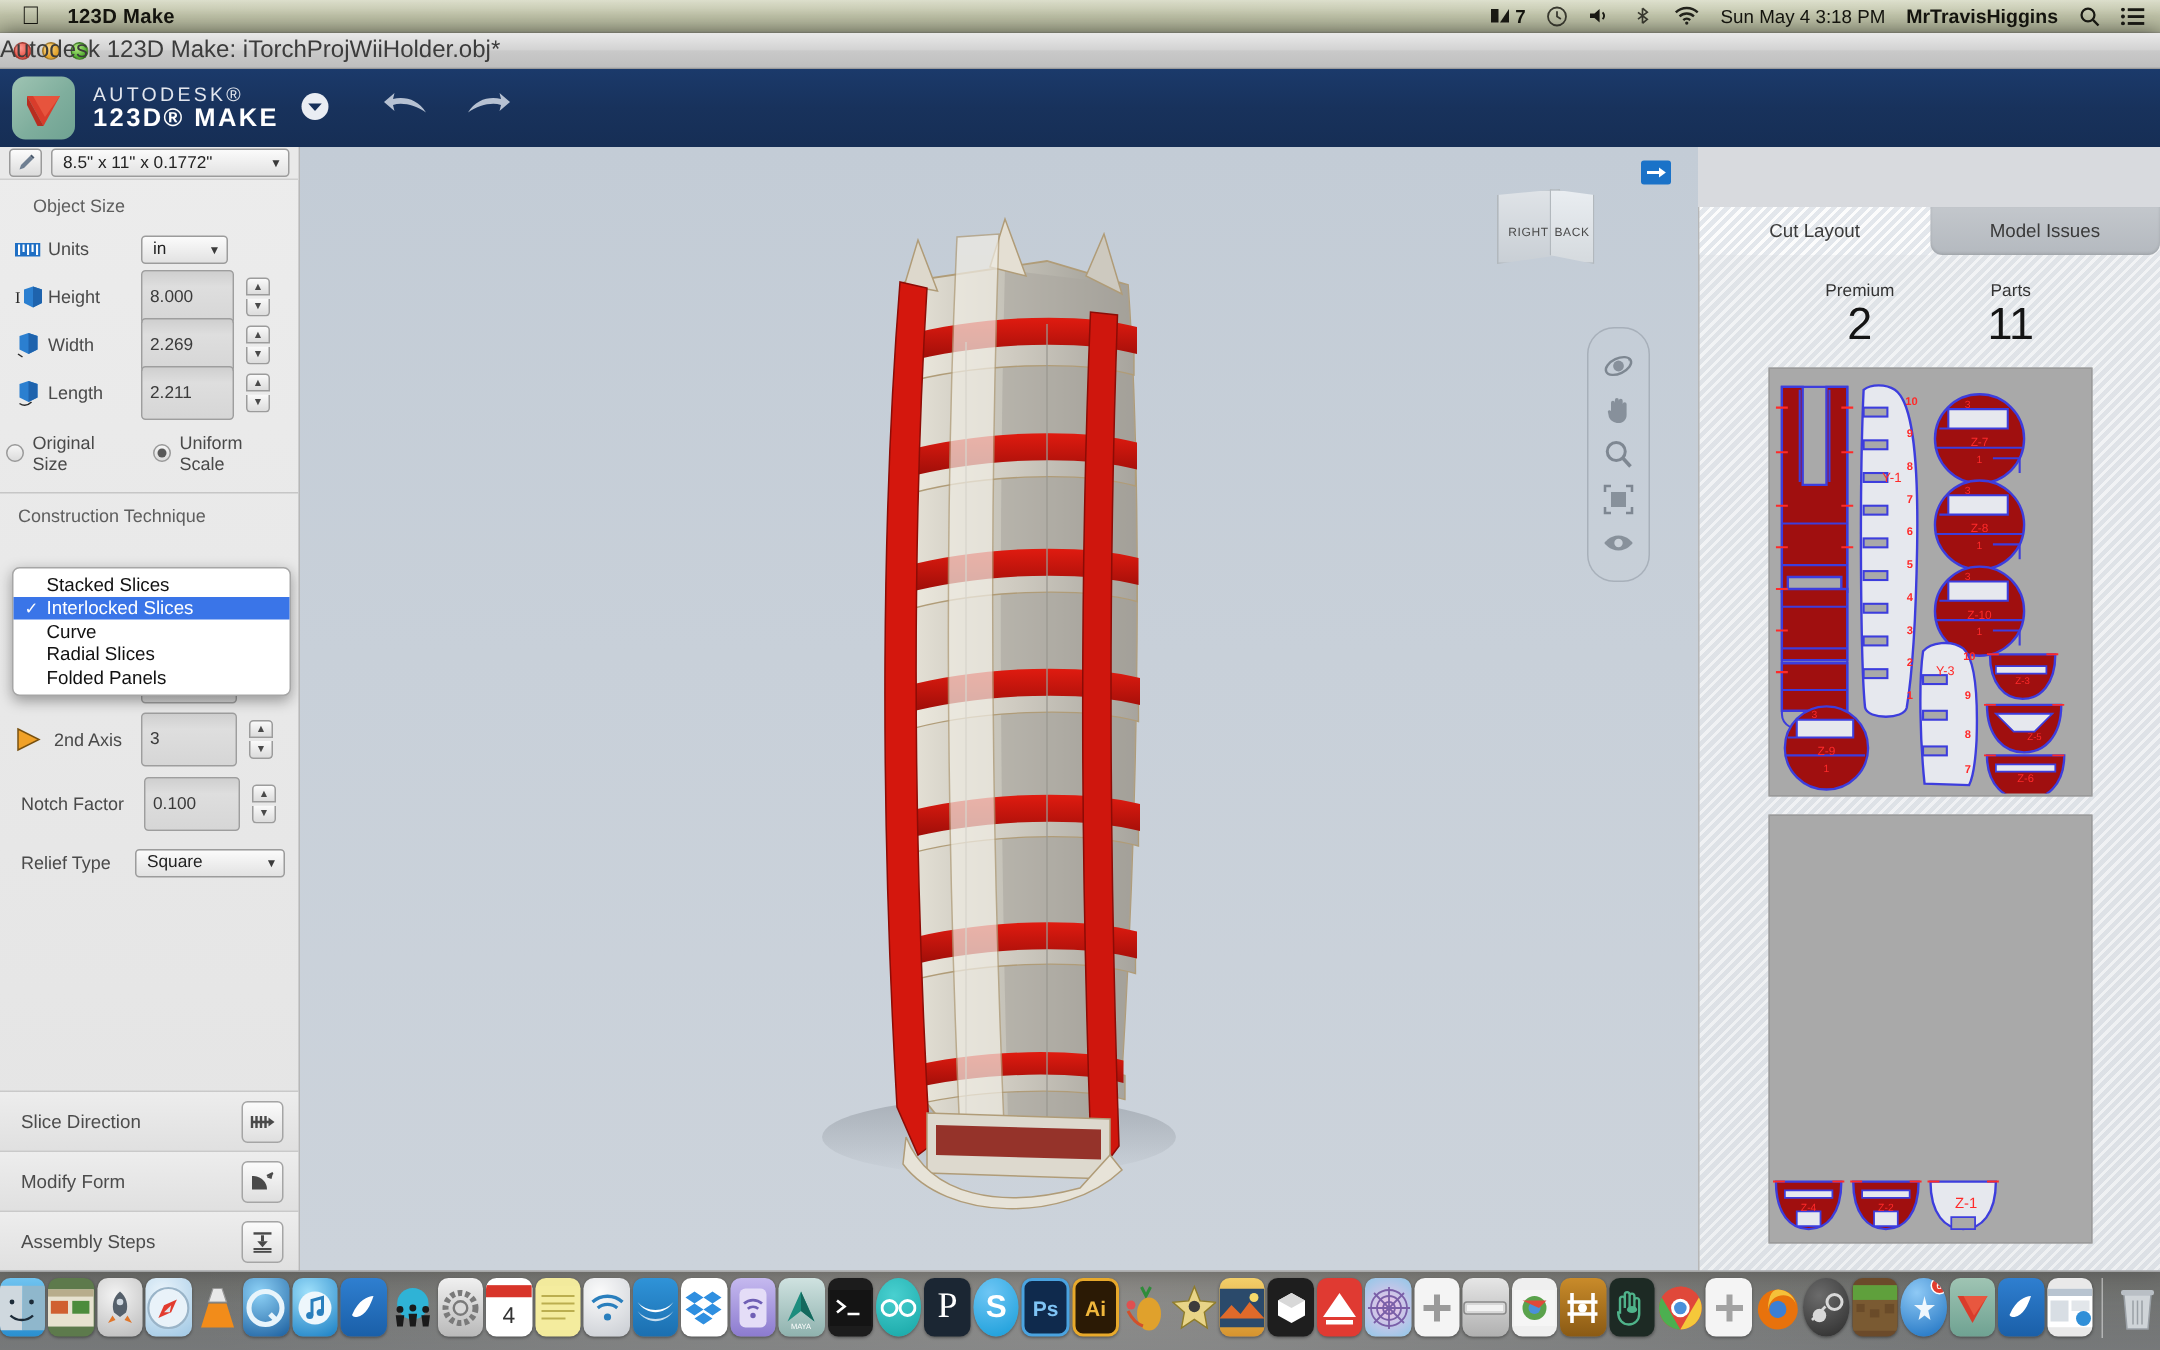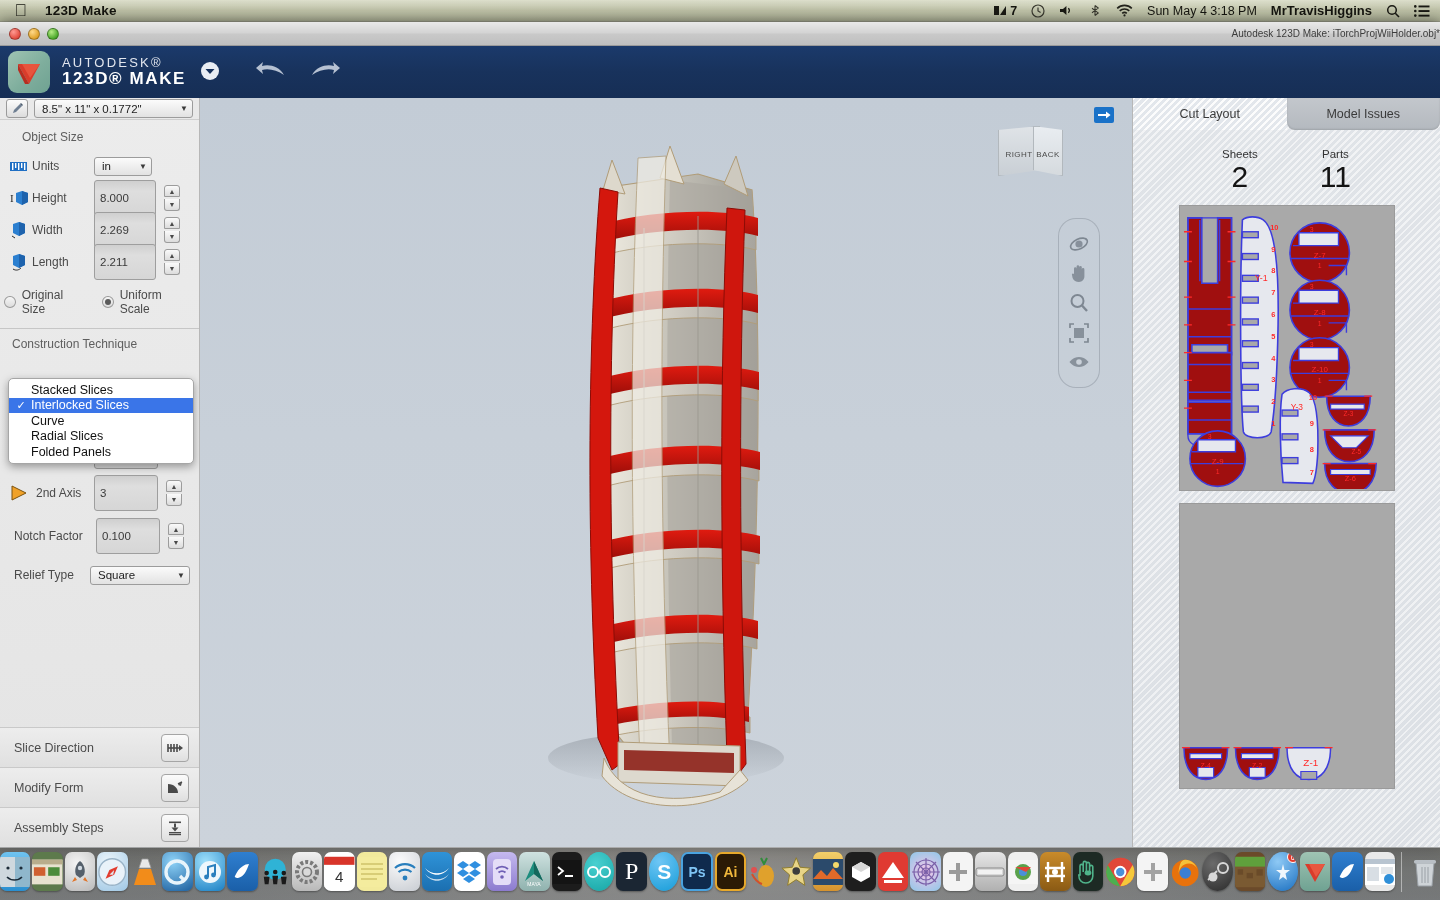--- a/index.html
+++ b/index.html
@@ -55,22 +55,22 @@
     background:linear-gradient(180deg,#e9e9e9 0%,#d3d3d3 48%,#c9c9c9 52%,#bfbfbf 100%);
     border-bottom:1px solid #9a9a9a;
     display:flex; align-items:center; position:relative;
   }
   .tl-buttons{ display:flex; gap:7px; padding-left:9px; }
   .tl-btn{ width:12px; height:12px; border-radius:50%; border:1px solid rgba(0,0,0,.30); }
   .tl-close{ background:radial-gradient(circle at 35% 30%,#ff9a92,#e24b3f 70%); }
   .tl-min{ background:radial-gradient(circle at 35% 30%,#ffd98a,#e0a128 70%); }
   .tl-max{ background:radial-gradient(circle at 35% 30%,#b6ec84,#4aa72a 70%); }
   .title-text{
-    position:absolute; left:0; right:0; text-align:right;
-    font-size:10px; color:#3c3c3c; pointer-events:none;
+    position:absolute; left:0; right:0; text-align:left;
+    font-size:16px; color:#3c3c3c; pointer-events:none;
   }
 
   
   .appheader{
     height:52px; width:100%;
     background:linear-gradient(180deg,#1b3a6b 0%,#18325c 50%,#162e55 100%);
     display:flex; align-items:center; position:relative;
   }
   .logo-box{
     width:42px; height:42px; margin-left:8px; border-radius:9px;
@@ -219,20 +219,21 @@
   .model{ position:absolute; left:0; top:0; width:100%; height:100%; }
 
   
   .rightpanel{
     width:308px; flex:0 0 308px;
     background:
       repeating-linear-gradient(135deg, rgba(255,255,255,.55) 0 2px, rgba(222,226,231,.55) 2px 5px),
       linear-gradient(180deg,#e2e5e9,#dadee3);
     border-left:1px solid #b7b7b7;
     position:relative;
+    margin-top:40px;
   }
   .tabs{ display:flex; height:32px; }
   .tab{
     flex:1 1 50%; display:flex; align-items:center; justify-content:center;
     font-size:12.5px; color:#3b3b3b; position:relative;
   }
   .tab.active{
     background:
       repeating-linear-gradient(135deg, rgba(255,255,255,.75) 0 2px, rgba(228,232,237,.75) 2px 5px);
   }
@@ -735,21 +736,21 @@
           <div class="tab active">
             <span>Cut Layout</span>
           </div>
           <div class="tab inactive">
             <span>Model Issues</span>
           </div>
         </div>
 
         <div class="counts">
           <div class="count">
-            <div class="c-lbl">Sheets</div>
+            <div class="c-lbl">Premium</div>
             <div class="c-val">2</div>
           </div>
           <div class="count">
             <div class="c-lbl">Parts</div>
             <div class="c-val">11</div>
           </div>
         </div>
 
         <div class="sheet">
           <svg class="sheet-inner" viewBox="0 0 216 286">

